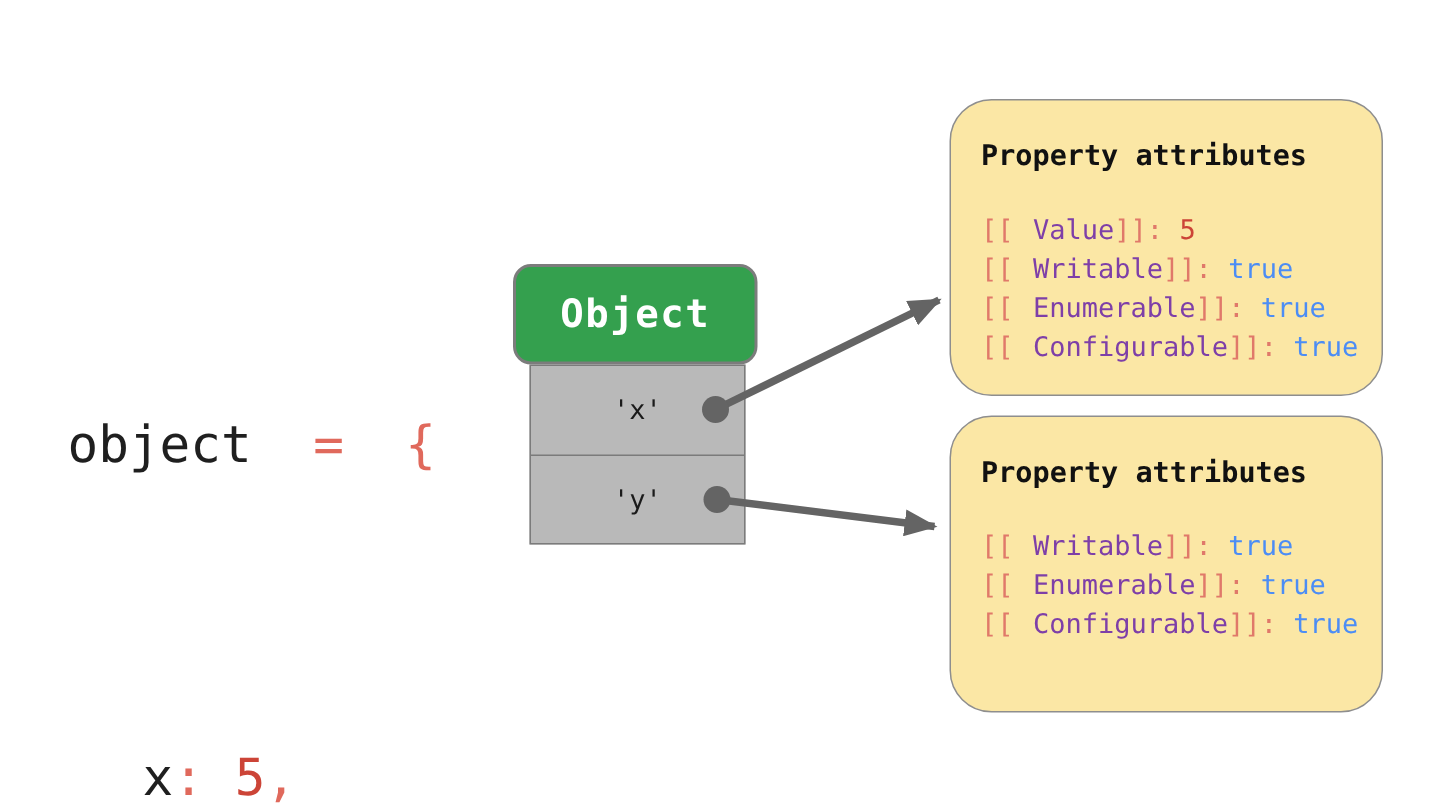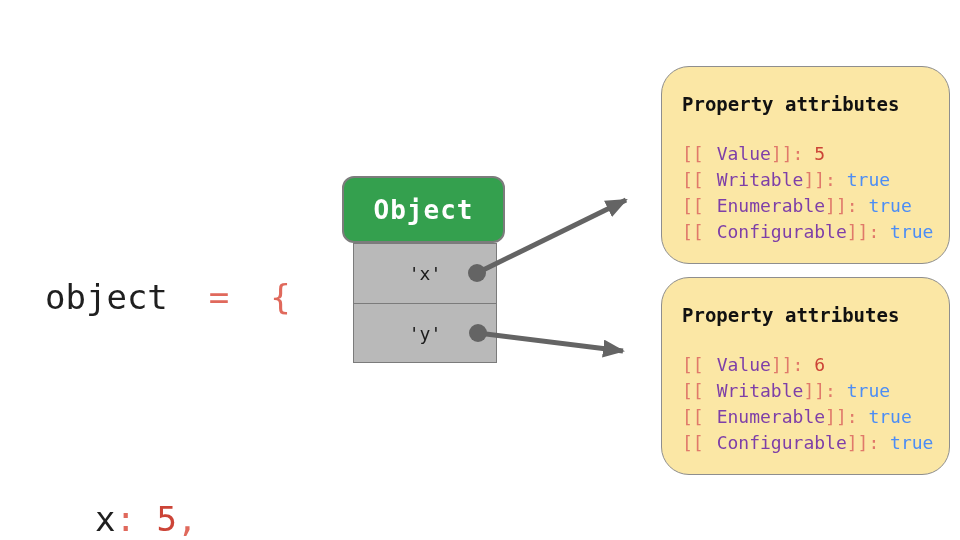--- a/index.html
+++ b/index.html
@@ -51,21 +51,21 @@
     height: 59px;
     display: flex; align-items: center; justify-content: center;
     font-size: 18px;
     color: #1a1a1a;
   }
   .obj-row + .obj-row { border-top: 1.5px solid #7b7b7b; }
 
   
   .note {
     position: absolute;
-    left: 661px;
+    left: 633px;
     width: 289px; height: 198px;
     background: #fbe7a5;
     border: 1.5px solid #8e8e8e;
     border-radius: 28px;
     padding: 24px 4px 0 20px;
   }
   .note-1 { top: 66px; }
   .note-2 { top: 277px; }
   .note-title {
     font-size: 19px;
@@ -117,21 +117,20 @@
 <div class="note note-1">
   <div class="note-title">Property attributes</div>
   <div class="attr-line"><span class="tk-brk">[[</span><span class="tk-name">Value</span><span class="tk-brk">]]</span><span class="tk-brk">: </span><span class="tk-num">5</span></div>
   <div class="attr-line"><span class="tk-brk">[[</span><span class="tk-name">Writable</span><span class="tk-brk">]]</span><span class="tk-brk">: </span><span class="tk-bool">true</span></div>
   <div class="attr-line"><span class="tk-brk">[[</span><span class="tk-name">Enumerable</span><span class="tk-brk">]]</span><span class="tk-brk">: </span><span class="tk-bool">true</span></div>
   <div class="attr-line"><span class="tk-brk">[[</span><span class="tk-name">Configurable</span><span class="tk-brk">]]</span><span class="tk-brk">: </span><span class="tk-bool">true</span></div>
 </div>
 
 <div class="note note-2">
   <div class="note-title">Property attributes</div>
-  <div class="attr-line"><span class="tk-brk">[[</span><span class="tk-name">Value</span><span class="tk-brk">]]</span><span class="tk-brk">: </span><span class="tk-num">6</span></div>
   <div class="attr-line"><span class="tk-brk">[[</span><span class="tk-name">Writable</span><span class="tk-brk">]]</span><span class="tk-brk">: </span><span class="tk-bool">true</span></div>
   <div class="attr-line"><span class="tk-brk">[[</span><span class="tk-name">Enumerable</span><span class="tk-brk">]]</span><span class="tk-brk">: </span><span class="tk-bool">true</span></div>
   <div class="attr-line"><span class="tk-brk">[[</span><span class="tk-name">Configurable</span><span class="tk-brk">]]</span><span class="tk-brk">: </span><span class="tk-bool">true</span></div>
 </div>
 
 <svg class="arrows" viewBox="0 0 960 540" xmlns="http://www.w3.org/2000/svg">
   <defs>
     <marker id="ah" markerUnits="userSpaceOnUse" markerWidth="22" markerHeight="18" refX="20" refY="9" orient="auto">
       <path d="M0,0 L22,9 L0,18 Z" fill="#646464"></path>
     </marker>

